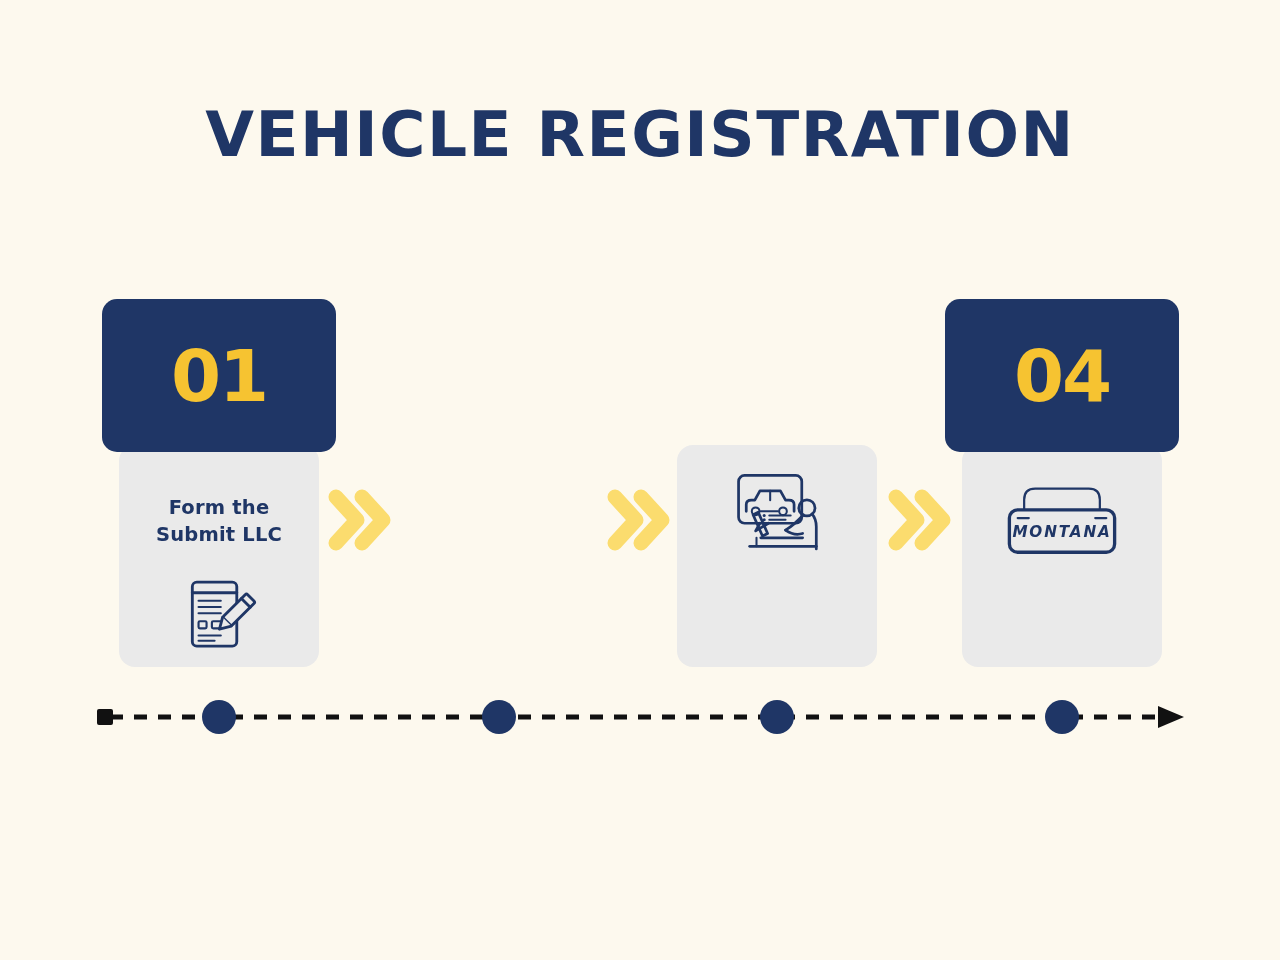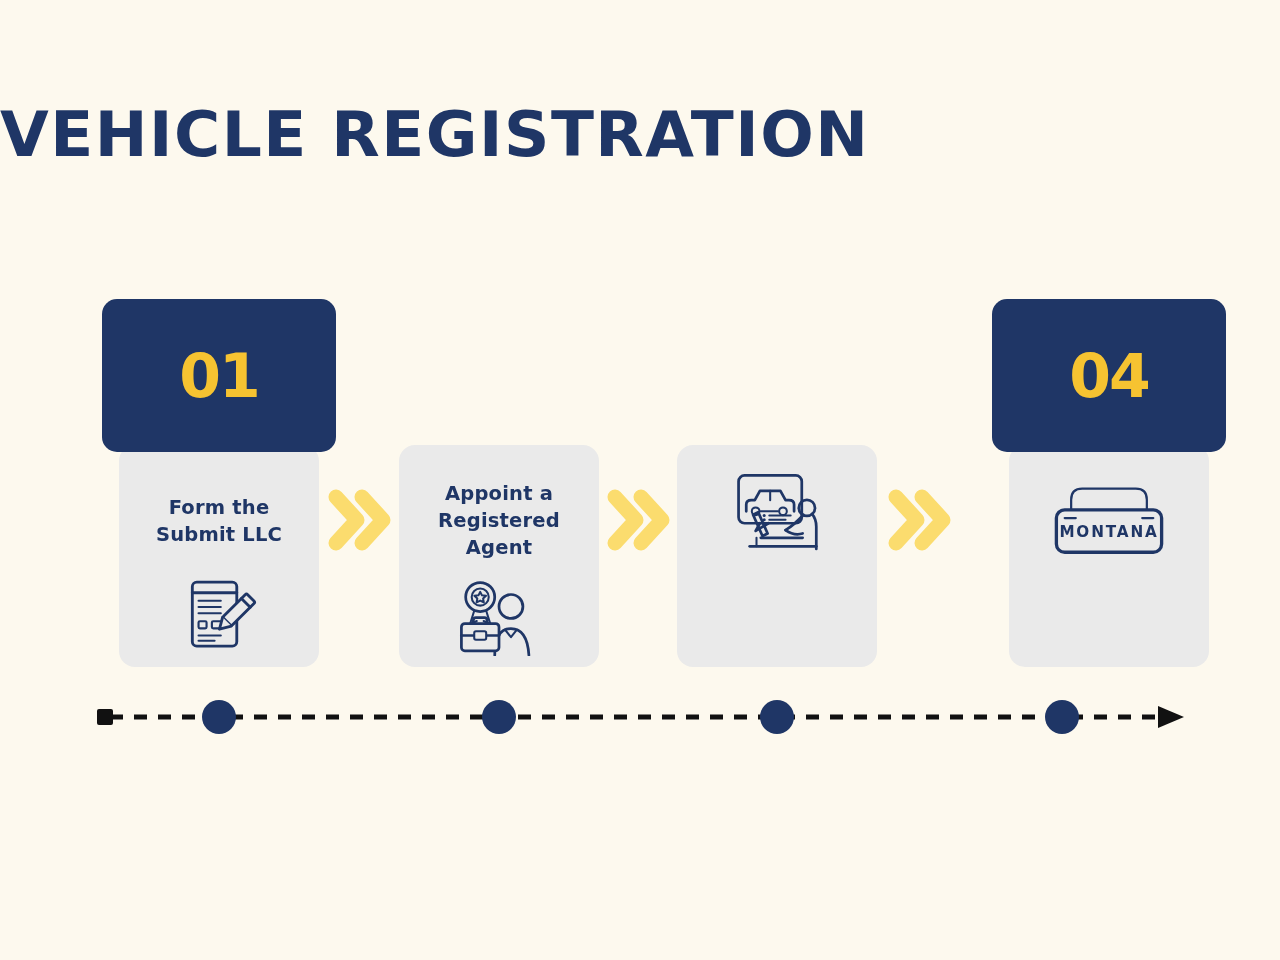--- a/index.html
+++ b/index.html
@@ -7,34 +7,34 @@
     --navy:#1F3666;
     --number-yellow:#F6C331;
     --chevron-yellow:#FBDC6E;
     --card-gray:#EAEAEA;
     --timeline-black:#111111;
   }
   *{margin:0;padding:0;box-sizing:border-box;}
   html,body{width:1280px;height:960px;background:var(--background);
     font-family:"DejaVu Sans","Liberation Sans",sans-serif;overflow:hidden;}
   .stage{position:relative;width:1280px;height:960px;background:var(--background);}
-  .title{position:absolute;top:98px;left:0;width:1280px;
+  .title{position:absolute;top:98px;left:0;width:1280px;text-align:center;
     font-size:63px;font-weight:bold;letter-spacing:1.5px;color:var(--navy);}
   .step{position:absolute;top:0;left:0;width:234px;height:700px;}
   .num-card{position:absolute;top:299px;left:0;width:234px;height:153px;
     background:var(--navy);border-radius:15px;display:flex;align-items:center;
     justify-content:center;z-index:2;}
-  .num{font-size:60px;font-weight:bold;color:var(--number-yellow);letter-spacing:-2px;}
+  .num{font-size:72px;font-weight:bold;color:var(--number-yellow);letter-spacing:-2px;}
   .body-card{position:absolute;top:445px;left:17px;width:200px;height:222px;
     background:var(--card-gray);border-radius:16px;z-index:1;
     display:flex;flex-direction:column;align-items:center;padding:24px 8px 10px;}
   .label{height:108px;display:flex;align-items:center;justify-content:center;
     text-align:center;font-size:19.5px;font-weight:bold;line-height:27px;
     color:var(--navy);white-space:pre-line;letter-spacing:0.2px;}
-  .iconbox{height:88px;display:flex;align-items:center;justify-content:center;}
+  .iconbox{height:88px;display:flex;align-items:center;justify-content:center;font-style:italic;}
   .icon :is(path,rect,circle,line,polyline){stroke:var(--navy);fill:none;
     stroke-width:3.2;stroke-linecap:round;stroke-linejoin:round;}
   .icon .gfill{fill:var(--card-gray);}
   .icon .ndot{fill:var(--navy);stroke:none;}
   .icon .thin{stroke-width:2.4;}
   .icon .thick{stroke-width:3.6;}
   .plate-text{fill:var(--navy) !important;stroke:none !important;
     font-family:"DejaVu Sans","Liberation Sans",sans-serif;font-size:16.5px;
     font-weight:bold;letter-spacing:2px;}
   .chevrons{position:absolute;top:487px;width:64px;height:66px;}
@@ -74,41 +74,20 @@
             <rect x="-7" y="-33" width="14" height="38" rx="2" class="gfill"></rect>
             <line x1="-7" y1="-25" x2="7" y2="-25"></line>
             <path d="M-7 5 L0 17 L7 5" class="gfill"></path>
           </g>
         </svg>
       </div>
     </div>
   </div>
 
   <div class="step" style="left:382px">
-    <div class="body-card">
-      <div class="label">Appoint a
-Registered
-Agent</div>
-      <div class="iconbox icon">
-        <svg width="86" height="82" viewBox="0 0 100 96">
-          <path d="M21 43 L16 59 L24 55" class="thin"></path>
-          <path d="M35 43 L40 59 L32 55" class="thin"></path>
-          <circle cx="28" cy="27" r="17"></circle>
-          <circle cx="28" cy="27" r="10" class="thin"></circle>
-          <path d="M28 21 L30.1 25 L34.8 25.5 L31.4 28.8 L32.2 33.3 L28 31.1 L23.8 33.3 L24.6 28.8 L21.2 25.5 L25.9 25 Z" class="thin"></path>
-          <circle cx="64" cy="38" r="14"></circle>
-          <path d="M45 95 Q45 64 64 64 Q83 64 85 95"></path>
-          <path d="M57 65 L64 74 L71 65" class="thin"></path>
-          <path d="M20 58 V54 Q20 51 23 51 H33 Q36 51 36 54 V58"></path>
-          <rect x="6" y="58" width="44" height="32" rx="4" class="gfill"></rect>
-          <line x1="6" y1="72" x2="50" y2="72"></line>
-          <rect x="21" y="67" width="14" height="10" rx="2" class="gfill thin"></rect>
-        </svg>
-      </div>
-    </div>
   </div>
 
   <div class="step" style="left:660px">
     <div class="body-card">
       <div class="iconbox icon">
         <svg width="86" height="82" viewBox="0 0 100 96">
           <rect x="5" y="4" width="74" height="56" rx="7"></rect>
           <path d="M30 60 L25 69 L40 60"></path>
           <path d="M14 46 V38 Q14 33 20 33 H24 L30 22 H54 L60 33 H64 Q70 33 70 38 V46"></path>
           <circle cx="25" cy="46" r="4.5" class="thin"></circle>
@@ -125,21 +104,21 @@
           <path d="M60 68 Q70 75 80 72"></path>
           <path d="M22 50 L33 75 L39 72 L28 47 Z"></path>
           <line x1="31" y1="77" x2="80" y2="77"></line>
           <line x1="18" y1="87" x2="96" y2="87"></line>
           <line x1="26" y1="77" x2="26" y2="87" class="thin"></line>
         </svg>
       </div>
     </div>
   </div>
 
-  <div class="step" style="left:992px">
+  <div class="step" style="left:945px">
     <div class="num-card">
       <span class="num">04</span>
     </div>
     <div class="body-card">
       <div class="iconbox icon">
         <svg width="120" height="85" viewBox="0 0 130 92">
           <path d="M24 42 V31 Q24 19 36 19 H94 Q106 19 106 31 V42" class="thin"></path>
           <rect x="8" y="42" width="114" height="46" rx="9" class="gfill thick"></rect>
           <line x1="17" y1="51" x2="29" y2="51" class="thin"></line>
           <line x1="101" y1="51" x2="113" y2="51" class="thin"></line>

